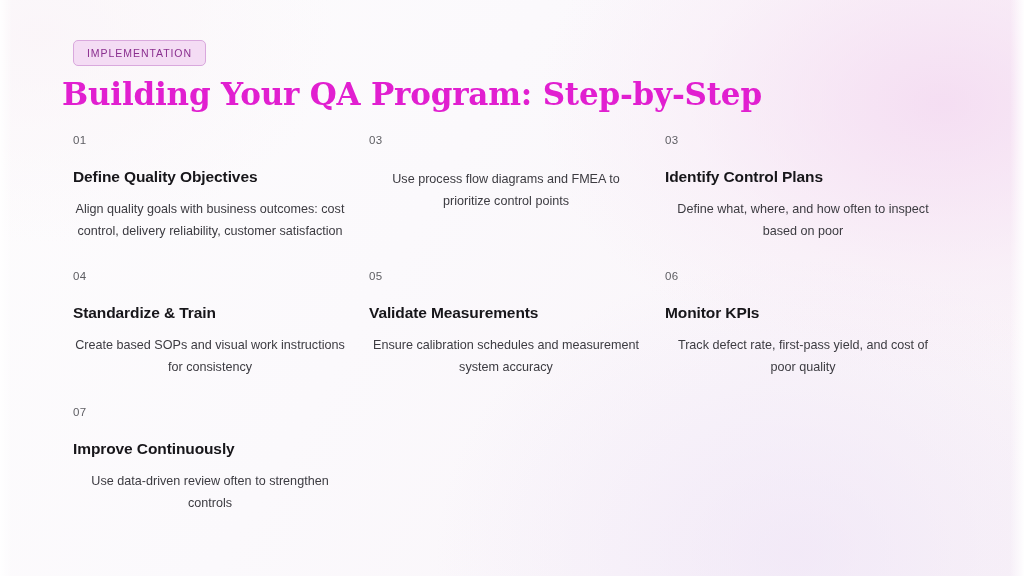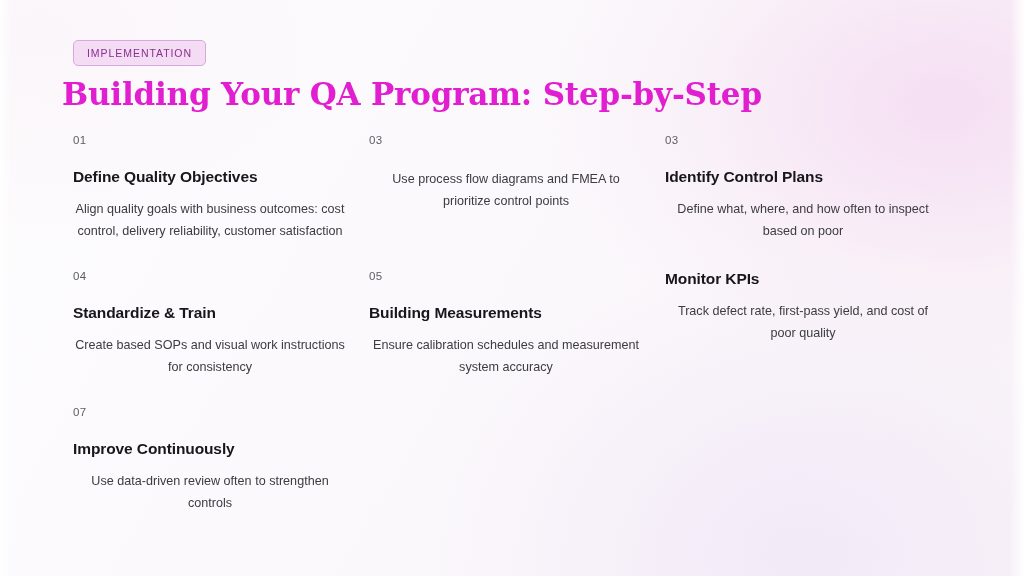--- a/index.html
+++ b/index.html
@@ -131,25 +131,26 @@
     </div>
 
     <div class="step">
       <div class="step-num">04</div>
       <div class="step-title">Standardize &amp; Train</div>
       <div class="step-desc">Create based SOPs and visual work instructions for consistency</div>
     </div>
 
     <div class="step">
       <div class="step-num">05</div>
-      <div class="step-title">Building Measurements</div>
+      <div class="step-title">Validate Measurements</div>
       <div class="step-desc">Ensure calibration schedules and measurement system accuracy</div>
     </div>
 
     <div class="step">
+      <div class="step-num">06</div>
       <div class="step-title">Monitor KPIs</div>
       <div class="step-desc">Track defect rate, first-pass yield, and cost of poor quality</div>
     </div>
 
     <div class="step">
       <div class="step-num">07</div>
       <div class="step-title">Improve Continuously</div>
       <div class="step-desc">Use data-driven review often to strengthen controls</div>
     </div>
 

